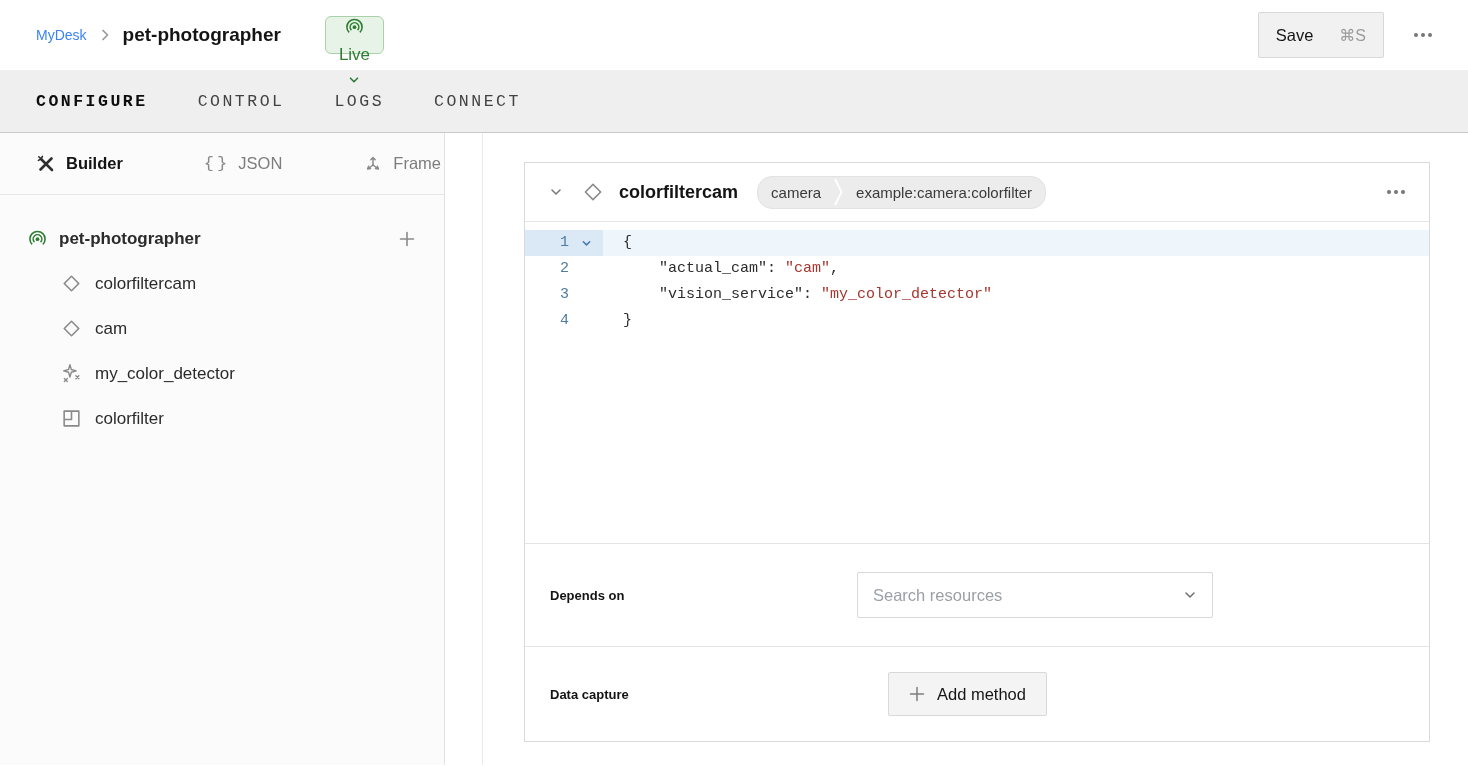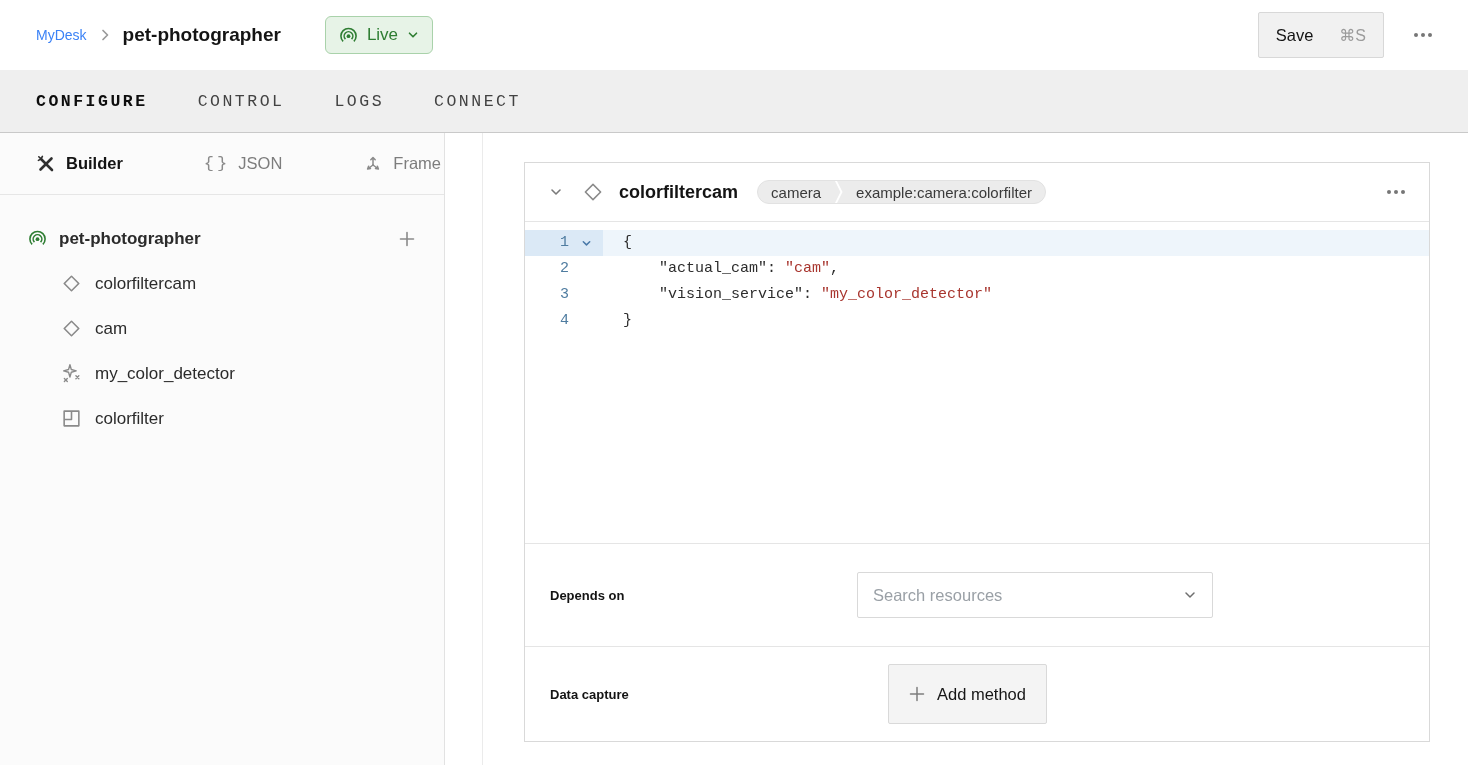--- a/index.html
+++ b/index.html
@@ -6,21 +6,21 @@
   html,body { width:1468px; height:766px; overflow:hidden; background:#fff;
               font-family:"Liberation Sans", sans-serif; color:#1c1c1c; }
 
   
   .app-header { height:70px; display:flex; align-items:center; padding:0 34px 0 36px; background:#fff; }
   .crumb { font-size:14px; color:#3b82f6; cursor:pointer; }
   .crumb-sep { margin:0 12px; display:flex; align-items:center; color:#9a9a9a; }
   .crumb-current { font-size:19px; font-weight:700; color:#141414; }
   .live-pill { margin-left:44px; height:38px; padding:0 13px 0 13px; display:flex; align-items:center; gap:9px;
                background:#e7f3e7; border:1px solid #a9d2aa; border-radius:6px; color:#2e7d32;
-               font-size:17px; cursor:pointer; }
+               font-size:17px; cursor:pointer;flex-direction:column; }
   .live-pill .chev { color:#2e7d32; }
   .header-right { margin-left:auto; display:flex; align-items:center; gap:28px; }
   .save-btn { height:46px; padding:0 17px; background:#f1f1f1; border:1px solid #d8d8d8; border-radius:2px;
               display:flex; align-items:center; gap:26px; font-size:16.5px; color:#141414; cursor:pointer; }
   .save-shortcut { color:#9b9b9b; font-size:16px; }
   .dots { display:flex; gap:3px; cursor:pointer; padding:6px 2px; }
   .dots i { width:4px; height:4px; border-radius:50%; background:#767676; display:block; }
 
   
   .tab-bar { height:63px; background:#efefef; border-bottom:1px solid #c9c9c9; display:flex; align-items:center;
@@ -51,21 +51,21 @@
   
   .main { flex:1; position:relative; background:#fff; }
   .main-divider { position:absolute; left:37px; top:0; bottom:0; width:1px; background:#ebebeb; }
 
   .card { margin:29px 0 0 79px; width:906px; background:#fff; border:1px solid #d9d9d9; }
   .card-header { height:59px; border-bottom:1px solid #e5e5e5; display:flex; align-items:center;
                  padding:0 22px 0 24px; }
   .collapse-chev { color:#7a7a7a; display:flex; cursor:pointer; }
   .card-header .comp-icon { margin-left:19px; color:#8a8a8a; display:flex; }
   .card-title { margin-left:15px; font-size:18px; font-weight:700; color:#141414; }
-  .badge { margin-left:19px; height:24px; border-radius:15px; background:#ececec; border:1px solid #e2e2e2;
+  .badge { margin-left:19px; height:33px; border-radius:15px; background:#ececec; border:1px solid #e2e2e2;
            display:flex; align-items:center; font-size:15px; color:#3a3a3a; overflow:hidden; }
   .badge-seg { padding:0 13px; }
   .badge-sep { display:flex; height:30px; align-items:center; }
   .card-header .dots { margin-left:auto; }
 
   
   .editor { height:321px; padding-top:8px; font-family:"Liberation Mono","DejaVu Sans Mono",monospace;
             font-size:15px; cursor:text; }
   .ed-row { display:flex; height:26px; line-height:26px; }
   .ed-gutter { width:78px; flex:none; display:flex; }
@@ -80,21 +80,21 @@
 
   
   .section { border-top:1px solid #e5e5e5; display:flex; align-items:center; padding:0 24px 0 25px; }
   .section-depends { height:103px; }
   .section-capture { height:95px;gap:31px; }
   .section-label { width:307px; flex:none; font-size:13px; font-weight:700; color:#141414; }
   .select-box { width:356px; height:46px; border:1px solid #d9d9d9; border-radius:2px; background:#fff;
                 display:flex; align-items:center; justify-content:space-between; padding:0 15px;
                 font-size:16.5px; color:#9aa0a6; cursor:pointer; }
   .select-box .chev { color:#6f6f6f; display:flex; }
-  .add-method-btn { height:60px; padding:0 20px; background:#f4f4f4; border:1px solid #d9d9d9; border-radius:2px;
+  .add-method-btn { height:44px; padding:0 20px; background:#f4f4f4; border:1px solid #d9d9d9; border-radius:2px;
                     display:flex; align-items:center; gap:12px; font-size:16.5px; color:#161616; cursor:pointer; }
   .add-method-btn .plus { color:#7d7d7d; display:flex; }
 </style>
 </head>
 <body>
 
 <header class="app-header">
   <span class="crumb">MyDesk</span>
   <span class="crumb-sep">
     <svg width="12" height="14" viewBox="0 0 12 14">

